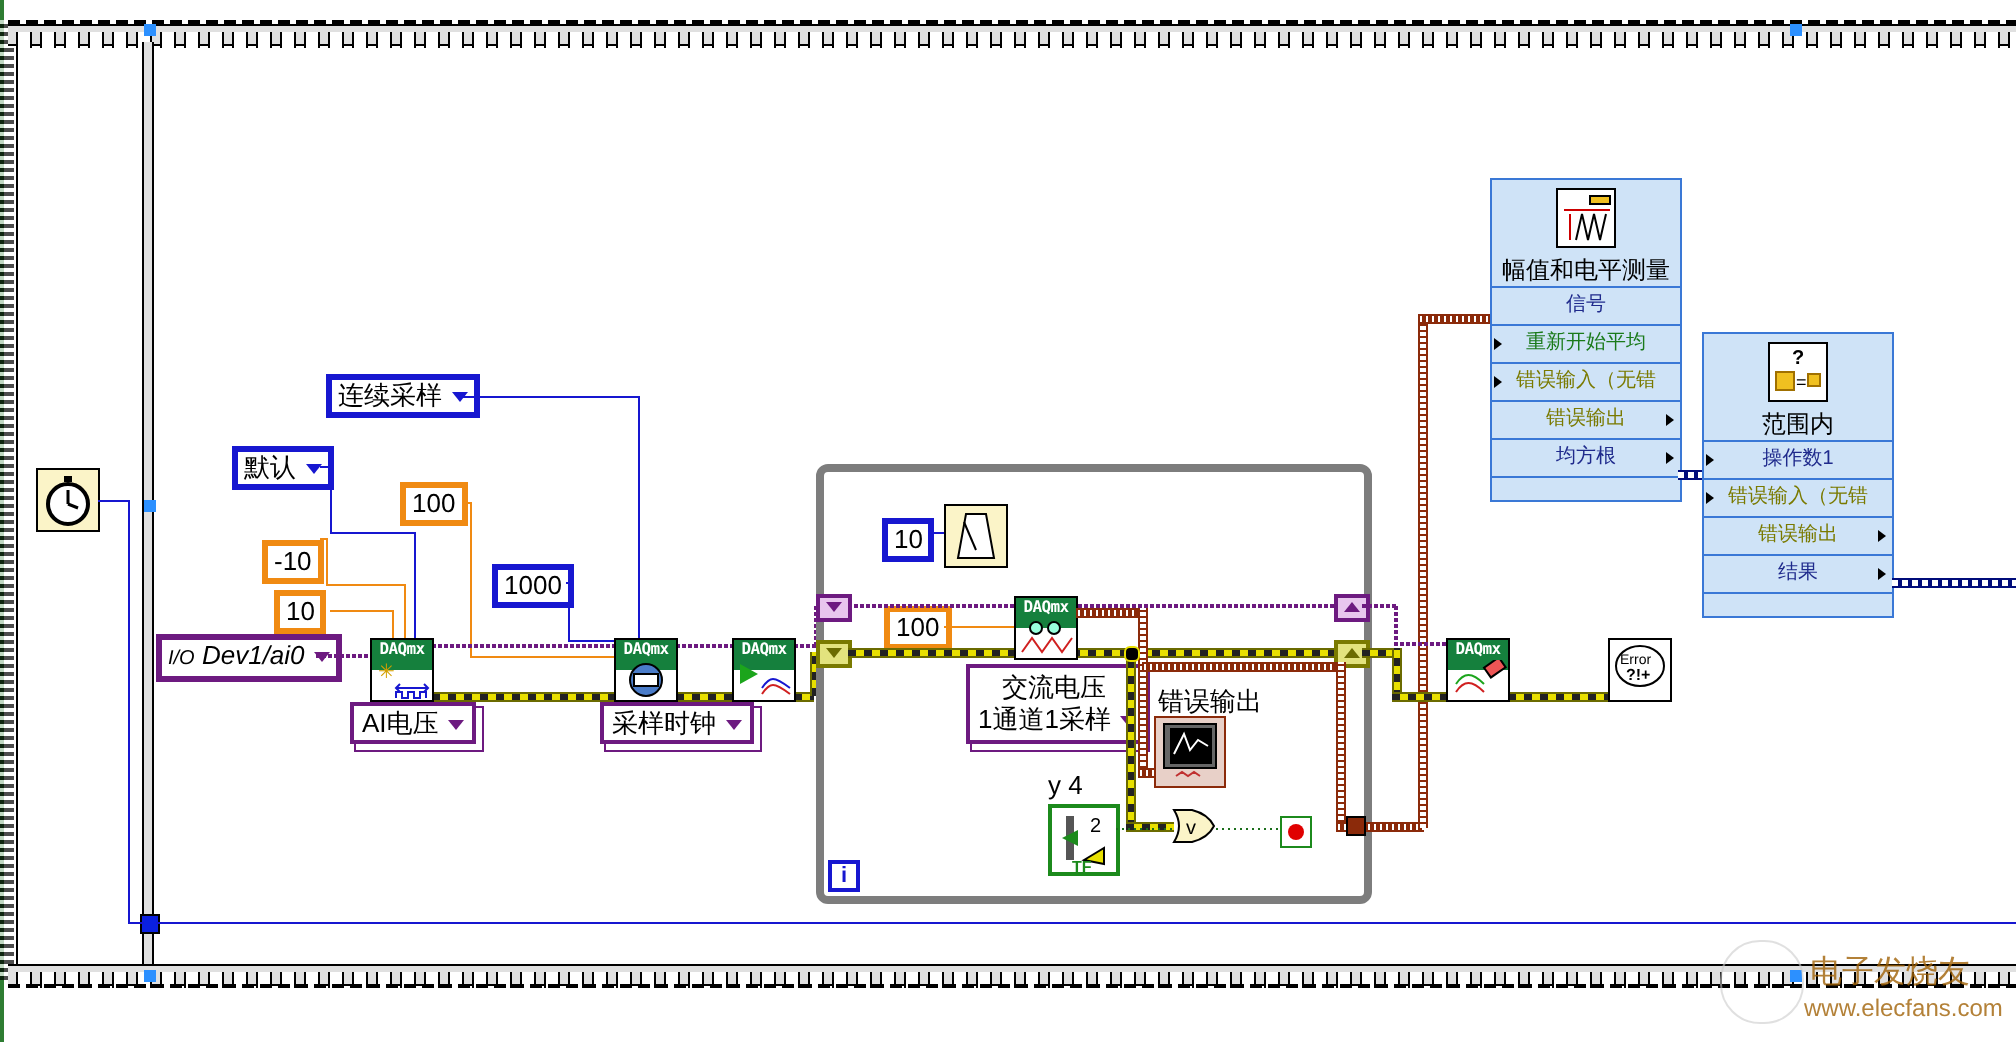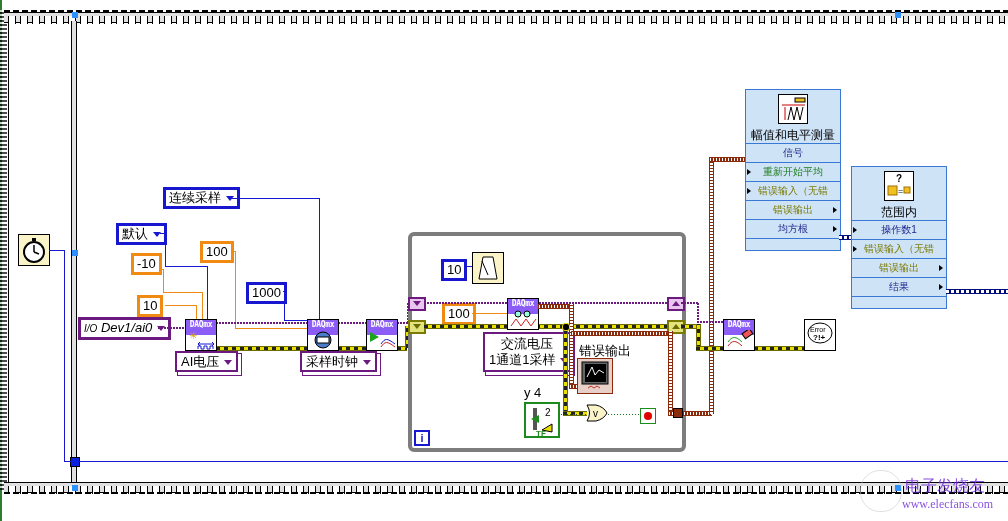--- a/index.html
+++ b/index.html
@@ -18,21 +18,21 @@
   
   .const{position:absolute;border:3px solid;background:#fff;font-size:13px;line-height:16px;padding:0 3px;color:#000;white-space:nowrap;}
   .c-orange{border-color:#f08a12;}
   .c-blue{border-color:#1717d0;}
   .c-purple{border-color:#6d1a80;font-style:italic;}
   .ring{position:absolute;border:2px solid #6d1a80;background:#fff;font-size:13px;line-height:17px;padding:0 4px;white-space:nowrap;box-shadow:3px 3px 0 #fff,3px 3px 0 1px #6d1a80;}
   .arrow-dn{display:inline-block;width:0;height:0;border-left:4px solid transparent;border-right:4px solid transparent;border-top:5px solid #1717d0;margin-left:5px;vertical-align:middle;}
   .arrow-dn.p{border-top-color:#6d1a80;}
   
   .daq{position:absolute;width:30px;height:30px;border:1px solid #000;background:#fff;}
-  .daq .hd{height:15px;background:#8b5cf6;color:#fff;font-size:8px;line-height:9px;font-weight:bold;text-align:center;letter-spacing:-.3px;font-family:"DejaVu Sans Mono",monospace;}
+  .daq .hd{height:15px;background:#15803d;color:#fff;font-size:8px;line-height:9px;font-weight:bold;text-align:center;letter-spacing:-.3px;font-family:"DejaVu Sans Mono",monospace;}
   .daq svg{position:absolute;left:0;top:10px;}
   
   .w{position:absolute;}
   .wb{background:#1717d0;}
   .wo{background:#f08a12;}
   .wp{background:repeating-linear-gradient(90deg,#6d1a80 0 2px,transparent 2px 3px);}
   .wpv{background:repeating-linear-gradient(0deg,#6d1a80 0 2px,transparent 2px 3px);}
   .wy{background:repeating-linear-gradient(90deg,#222 0 4px,#e8e000 4px 8px);border-top:1px solid #6b6b00;border-bottom:1px solid #6b6b00;}
   .wyv{background:repeating-linear-gradient(0deg,#222 0 4px,#e8e000 4px 8px);border-left:1px solid #6b6b00;border-right:1px solid #6b6b00;}
   .wr{background:repeating-linear-gradient(90deg,#8b2a0a 0 1px,#fff 1px 2px,#8b2a0a 2px 3px);border-top:1px solid #8b2a0a;border-bottom:1px solid #8b2a0a;}
@@ -51,21 +51,21 @@
   .exvi{position:absolute;background:#cfe3f7;border:1px solid #3a78d6;}
   .exvi .icon{margin:4px auto 0;width:28px;height:28px;border:1px solid #000;background:#fff;}
   .exvi .ttl{text-align:center;font-size:12px;line-height:16px;margin-top:3px;color:#000;}
   .exvi .row{border-top:1px solid #3a78d6;height:18px;font-size:10px;line-height:18px;text-align:center;position:relative;}
   .row.blue{color:#1f2a8c;}
   .row.green{color:#1a7a1a;}
   .row.olive{color:#7a7a00;}
   .row .inarr{position:absolute;left:1px;top:6px;width:0;height:0;border-top:3px solid transparent;border-bottom:3px solid transparent;border-left:4px solid #000;}
   .row .outarr{position:absolute;right:3px;top:6px;width:0;height:0;border-top:3px solid transparent;border-bottom:3px solid transparent;border-left:4px solid #000;}
   .label{position:absolute;font-size:13px;color:#000;white-space:nowrap;}
-  .watermark{position:absolute;color:#6d28d9;font-size:16px;opacity:.8;font-family:Liberation Serif, serif;}
+  .watermark{position:absolute;color:#a16207;font-size:16px;opacity:.8;}
 </style>
 </head>
 <body>
 
 <div class="greenline"></div>
 <div class="leftedge"></div>
 
 <div class="film" style="left:4px;top:12px;width:1004px;height:9px;">
   <div class="film-holes"></div>
 </div>
@@ -96,21 +96,21 @@
 <div class="w wb" style="left:64px;top:461px;width:8px;height:1px;"></div>
 <div class="w wb" style="left:78px;top:461px;width:930px;height:1px;"></div>
 
 <div class="const c-blue" style="left:163px;top:187px;">
   <span>连续采样</span><span class="arrow-dn"></span>
 </div>
 <div class="const c-blue" style="left:116px;top:223px;">
   <span>默认</span><span class="arrow-dn"></span>
 </div>
 <div class="const c-orange" style="left:200px;top:241px;">100</div>
-<div class="const c-orange" style="left:131px;top:253px;text-align:right;">-10</div>
+<div class="const c-orange" style="left:131px;top:270px;text-align:right;">-10</div>
 <div class="const c-orange" style="left:137px;top:295px;">10</div>
 <div class="const c-blue" style="left:246px;top:282px;">1000</div>
 <div class="const c-purple" style="left:78px;top:317px;">
   <span style="font-size:10px;">I/O</span> <span>Dev1/ai0</span><span class="arrow-dn p"></span>
 </div>
 
 <div class="w wb" style="left:230px;top:198px;width:90px;height:1px;"></div>
 <div class="w wb" style="left:319px;top:198px;width:1px;height:122px;"></div>
 <div class="w wb" style="left:160px;top:233px;width:6px;height:1px;"></div>
 <div class="w wb" style="left:165px;top:233px;width:1px;height:34px;"></div>

